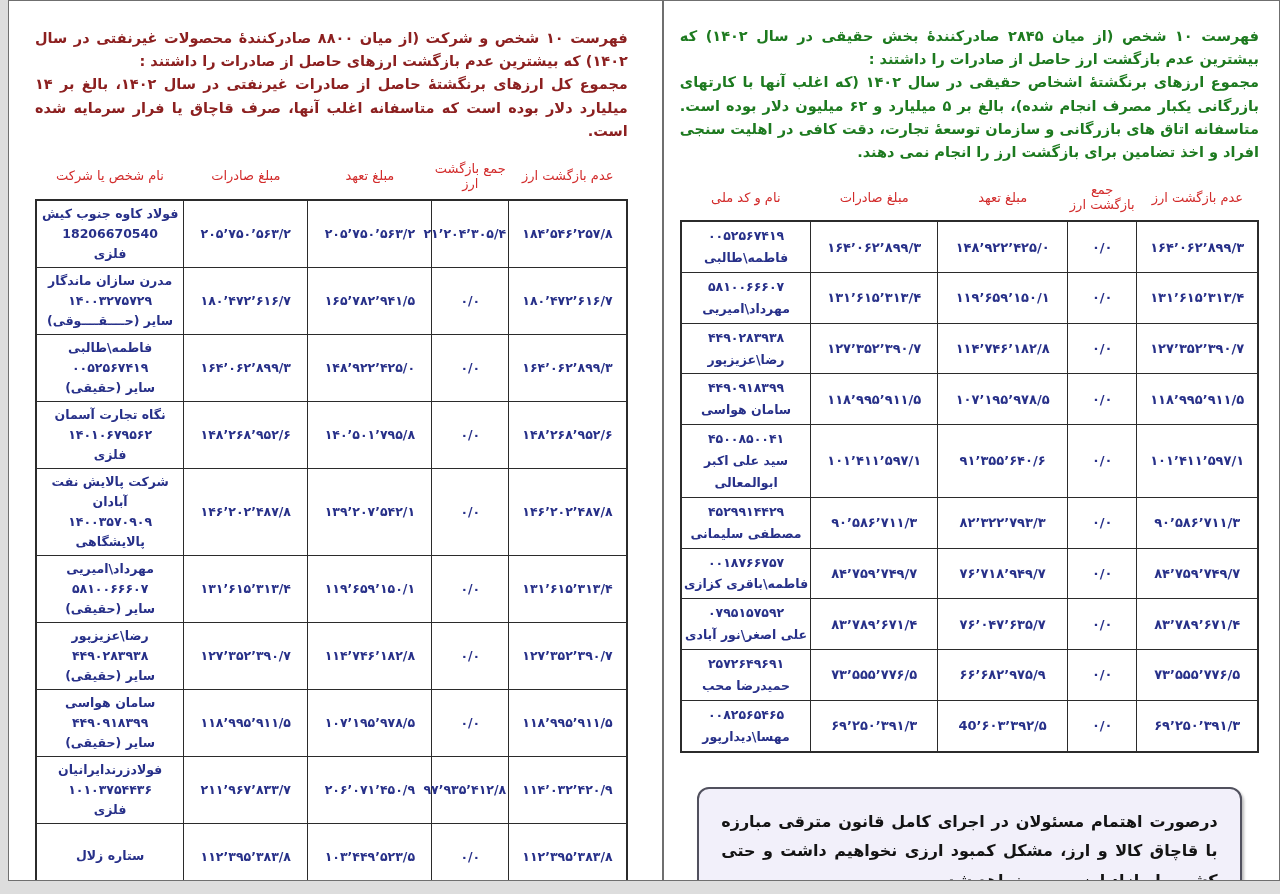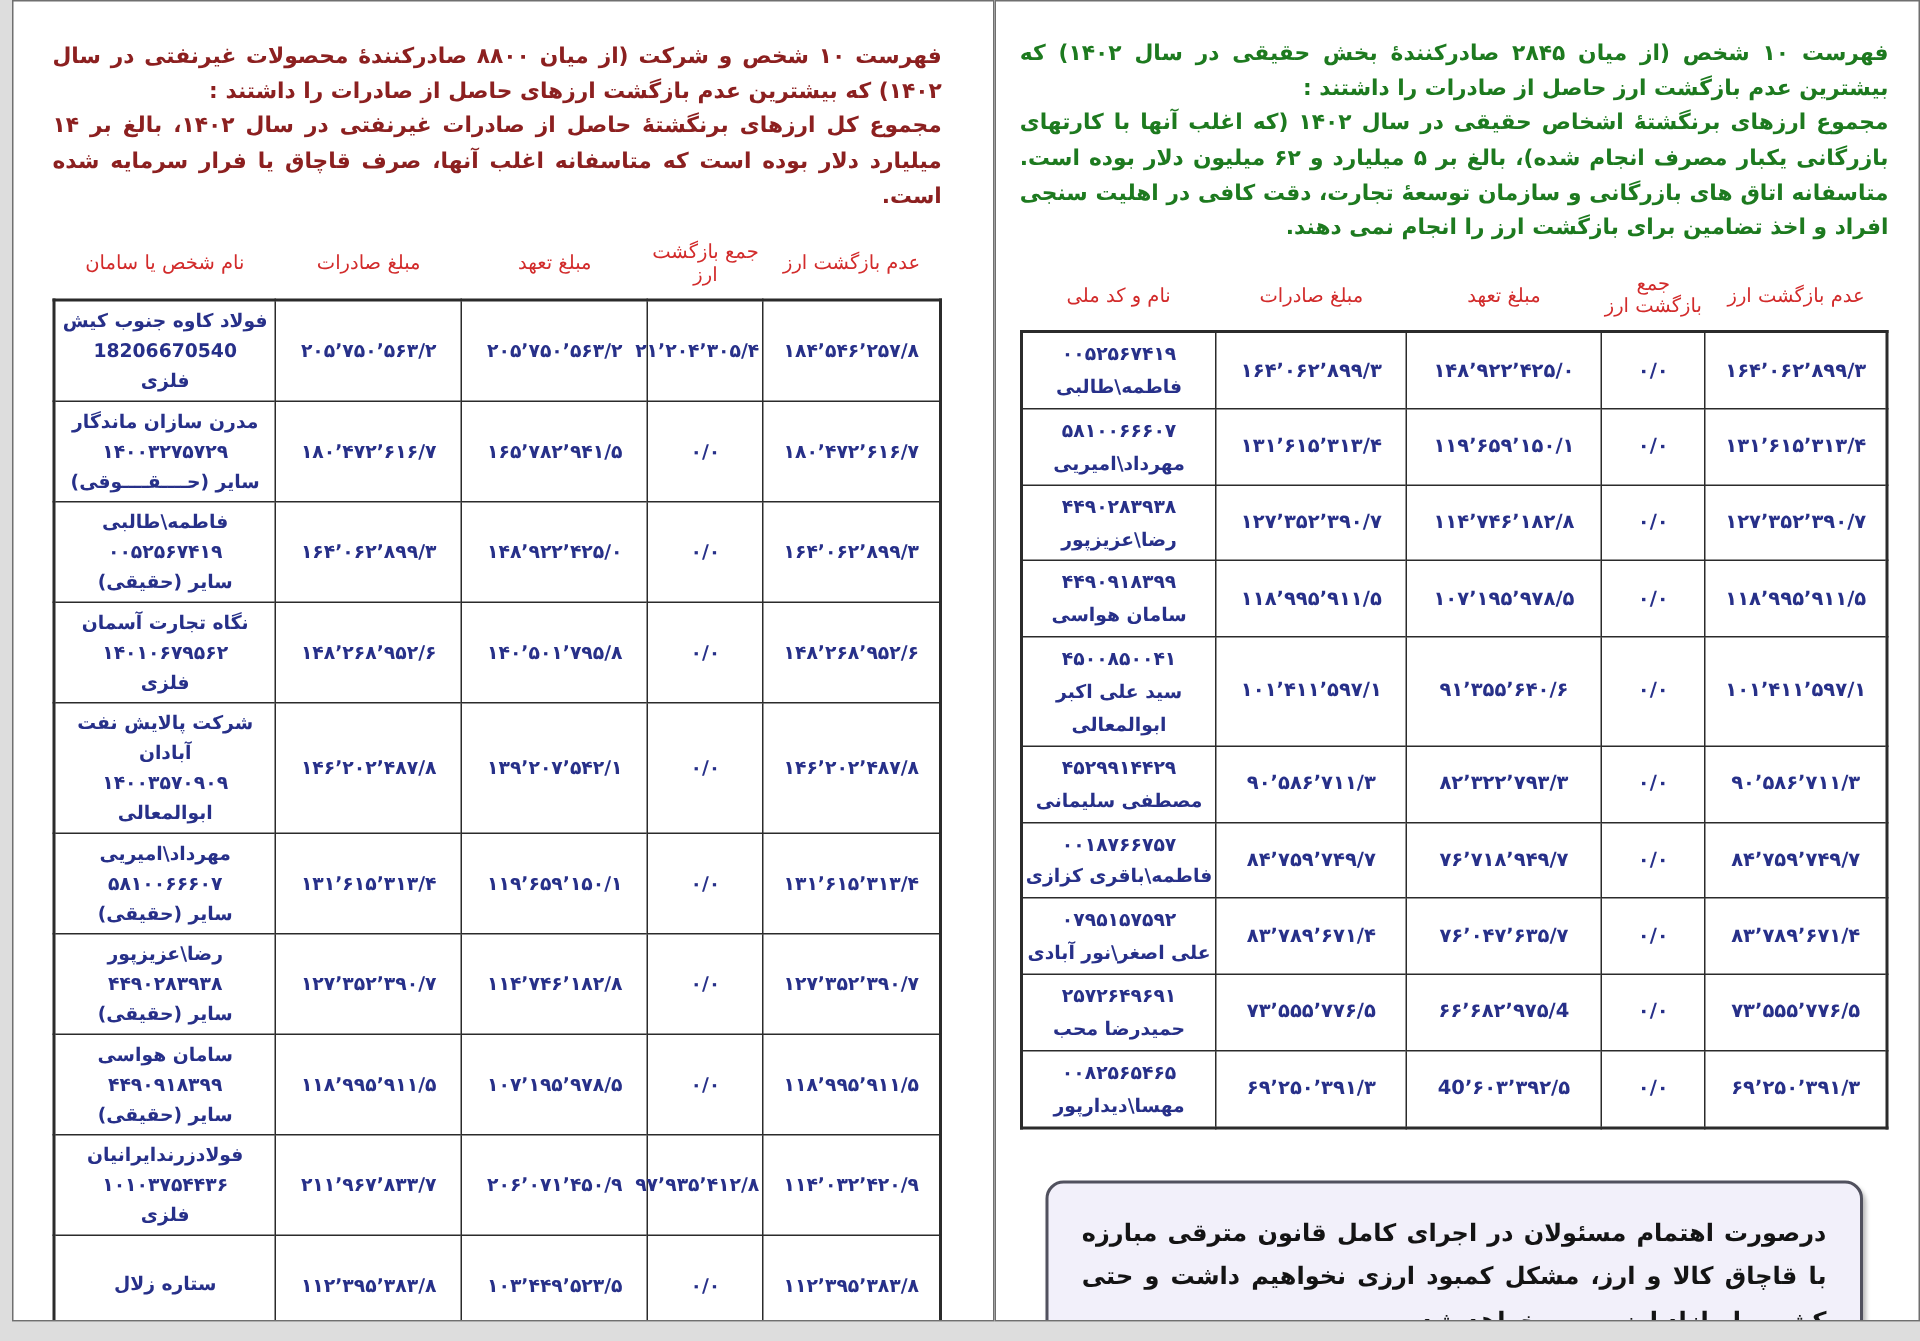--- a/index.html
+++ b/index.html
@@ -171,21 +171,21 @@
                 <td>۷۶٬۰۴۷٬۶۳۵/۷</td>
                 <td>۸۳٬۷۸۹٬۶۷۱/۴</td>
                 <td class="name-cell">
                   <div>۰۷۹۵۱۵۷۵۹۲</div>
                   <div>علی اصغر\نور آبادی</div>
                 </td>
               </tr>
               <tr>
                 <td>۷۳٬۵۵۵٬۷۷۶/۵</td>
                 <td>۰/۰</td>
-                <td>۶۶٬۶۸۲٬۹۷۵/4</td>
+                <td>۶۶٬۶۸۲٬۹۷۵/۹</td>
                 <td>۷۳٬۵۵۵٬۷۷۶/۵</td>
                 <td class="name-cell">
                   <div>۲۵۷۲۶۴۹۶۹۱</div>
                   <div>حمیدرضا محب</div>
                 </td>
               </tr>
               <tr>
                 <td>۶۹٬۲۵۰٬۳۹۱/۳</td>
                 <td>۰/۰</td>
                 <td>40٬۶۰۳٬۳۹۲/۵</td>
@@ -217,21 +217,21 @@
               <col style="width:21%">
               <col style="width:21%">
               <col style="width:25%">
           </colgroup>
           <thead>
               <tr>
                 <th>عدم بازگشت ارز</th>
                 <th>جمع بازگشت ارز</th>
                 <th>مبلغ تعهد</th>
                 <th>مبلغ صادرات</th>
-                <th>نام شخص یا سامان</th>
+                <th>نام شخص یا شرکت</th>
               </tr>
             </thead>
           <tbody>
               <tr>
                 <td>۱۸۴٬۵۴۶٬۲۵۷/۸</td>
                 <td>۲۱٬۲۰۴٬۳۰۵/۴</td>
                 <td>۲۰۵٬۷۵۰٬۵۶۳/۲</td>
                 <td>۲۰۵٬۷۵۰٬۵۶۳/۲</td>
                 <td class="name-cell">
                   <div>فولاد کاوه جنوب کیش</div>
@@ -273,21 +273,21 @@
                 </td>
               </tr>
               <tr>
                 <td>۱۴۶٬۲۰۲٬۴۸۷/۸</td>
                 <td>۰/۰</td>
                 <td>۱۳۹٬۲۰۷٬۵۴۲/۱</td>
                 <td>۱۴۶٬۲۰۲٬۴۸۷/۸</td>
                 <td class="name-cell">
                   <div>شرکت پالایش نفت آبادان</div>
                   <div>۱۴۰۰۳۵۷۰۹۰۹</div>
-                  <div>ابوالمعالی</div>
+                  <div>پالایشگاهی</div>
                 </td>
               </tr>
               <tr>
                 <td>۱۳۱٬۶۱۵٬۳۱۳/۴</td>
                 <td>۰/۰</td>
                 <td>۱۱۹٬۶۵۹٬۱۵۰/۱</td>
                 <td>۱۳۱٬۶۱۵٬۳۱۳/۴</td>
                 <td class="name-cell">
                   <div>مهرداد\امیریی</div>
                   <div>۵۸۱۰۰۶۶۶۰۷</div>

